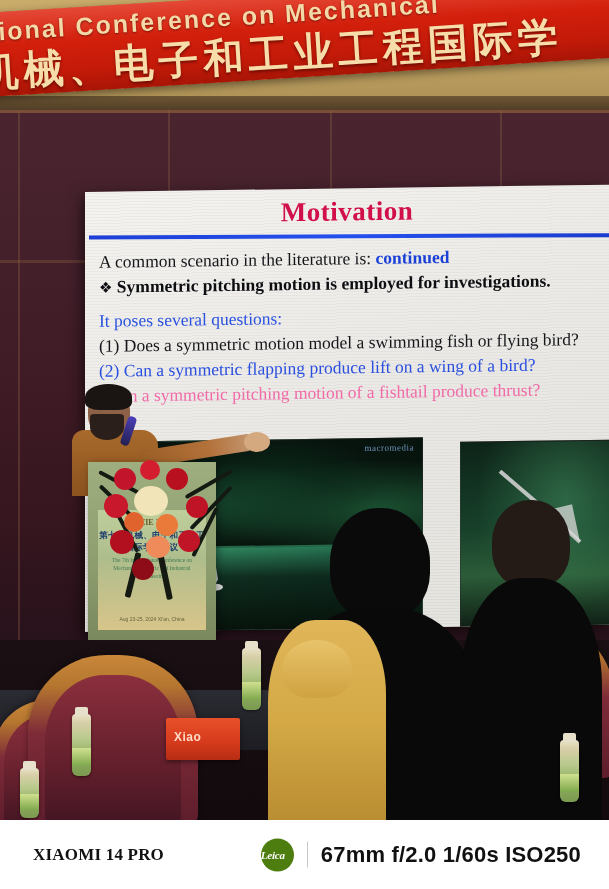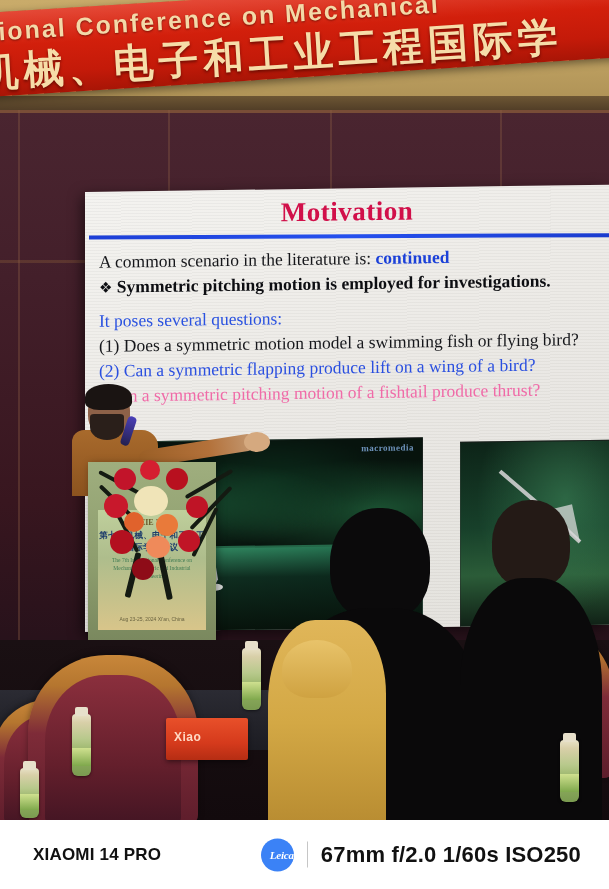--- a/index.html
+++ b/index.html
@@ -202,21 +202,20 @@
     position: absolute; left: 22%; top: 12%;
     width: 96px; height: 96px;
   }
   .macromedia-wm {
     position: absolute; right: 8px; top: 4px;
     font-family: "Liberation Serif", serif;
     font-size: 9px;
     color: #7fa8d8;
     letter-spacing: 0.5px;
     opacity: 0.85;
-    font-weight: bold;
   }
   .magenta-edge {
     position: absolute; left: 0; bottom: 0; width: 100%; height: 4px;
     background: #e23c9a;
   }
 
   
   .speaker {
     position: absolute;
     left: 66px; top: 388px;
@@ -358,21 +357,21 @@
     width:13px; height:9px;
     background:#e7e0cb; border-radius:2px;
   }
   .bottle-label {
     position:absolute; left:0; top:34px;
     width:100%; height:18px;
     background:linear-gradient(180deg,#cfe08f,#7fa84c);
   }
   .xiaomi-box {
     position:absolute; left:166px; top:718px;
-    width:82px; height:42px;
+    width:74px; height:42px;
     background:linear-gradient(180deg,#e8502a 0%, #d53a1c 60%, #b52d13 100%);
     border-radius:2px;
     box-shadow:0 2px 5px rgba(0,0,0,0.45);
     overflow:hidden;
   }
   .xiaomi-box-text {
     position:absolute; left:8px; top:12px;
     font-family:"Liberation Sans", sans-serif;
     font-size:12px; font-weight:bold; color:#ffd9c4;
     letter-spacing:0.5px;
@@ -395,38 +394,38 @@
     position: absolute;
     left: 0; top: 820px;
     width: 609px; height: 69px;
     background: #ffffff;
     display: flex;
     align-items: center;
   }
   .footer-model {
     position:absolute; left: 33px; top: 50%;
     transform: translateY(-50%);
-    font-family: Liberation Sans, sans-serif;
+    font-family: Liberation Serif, serif;
     font-size: 17px;
     font-weight: bold;
     color: #111111;
     letter-spacing: 0.2px;
   }
   .footer-right {
     position:absolute; right: 28px; top: 50%;
     transform: translateY(-50%);
     display: flex;
     align-items: center;
     gap: 13px;
   }
   .leica-logo {
     width: 33px; height: 33px;
     border-radius: 50%;
-    background: #3b82f6;
-    display:flex; align-items:center; justify-content:flex-end;
+    background: #4d7c0f;
+    display:flex; align-items:center; justify-content:flex-start;
   }
   .leica-text {
     font-family: "Liberation Serif", serif;
     font-style: italic;
     font-weight: bold;
     font-size: 11px;
     color: #ffffff;
     letter-spacing: -0.2px;
   }
   .footer-divider {

